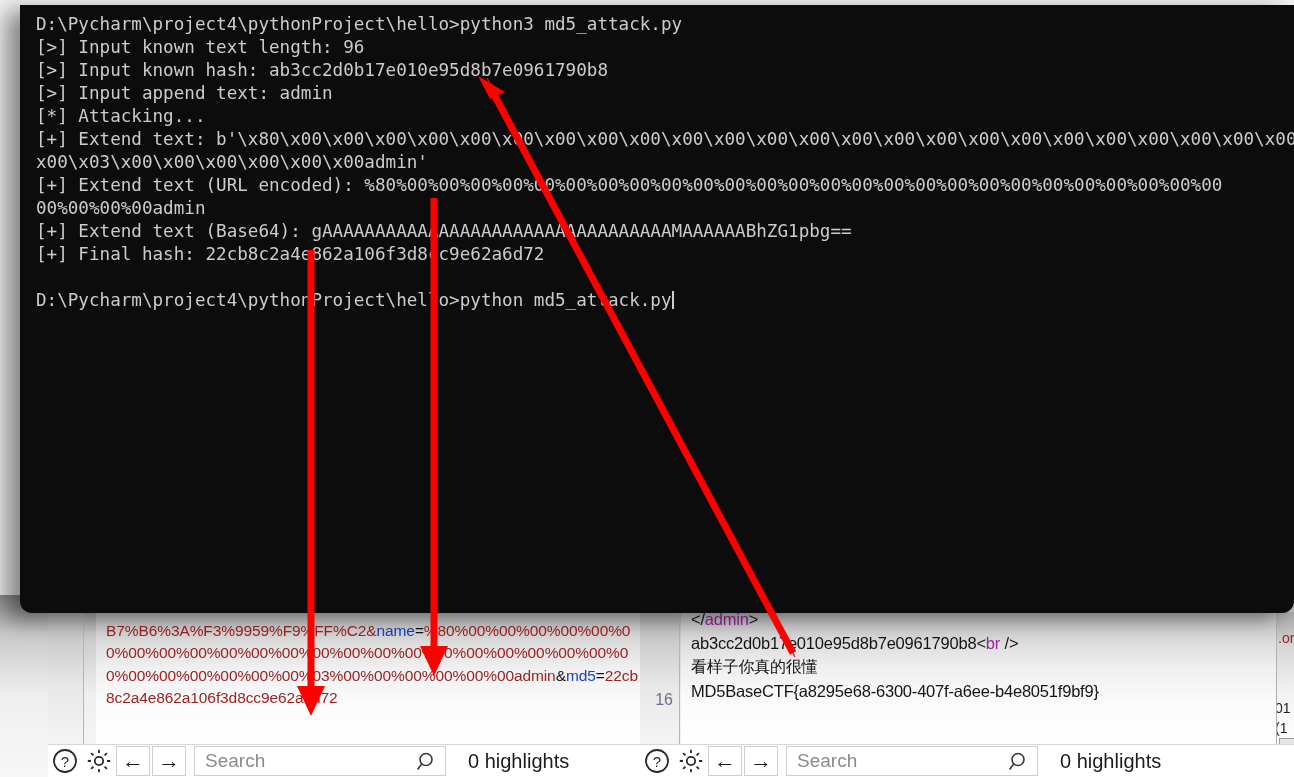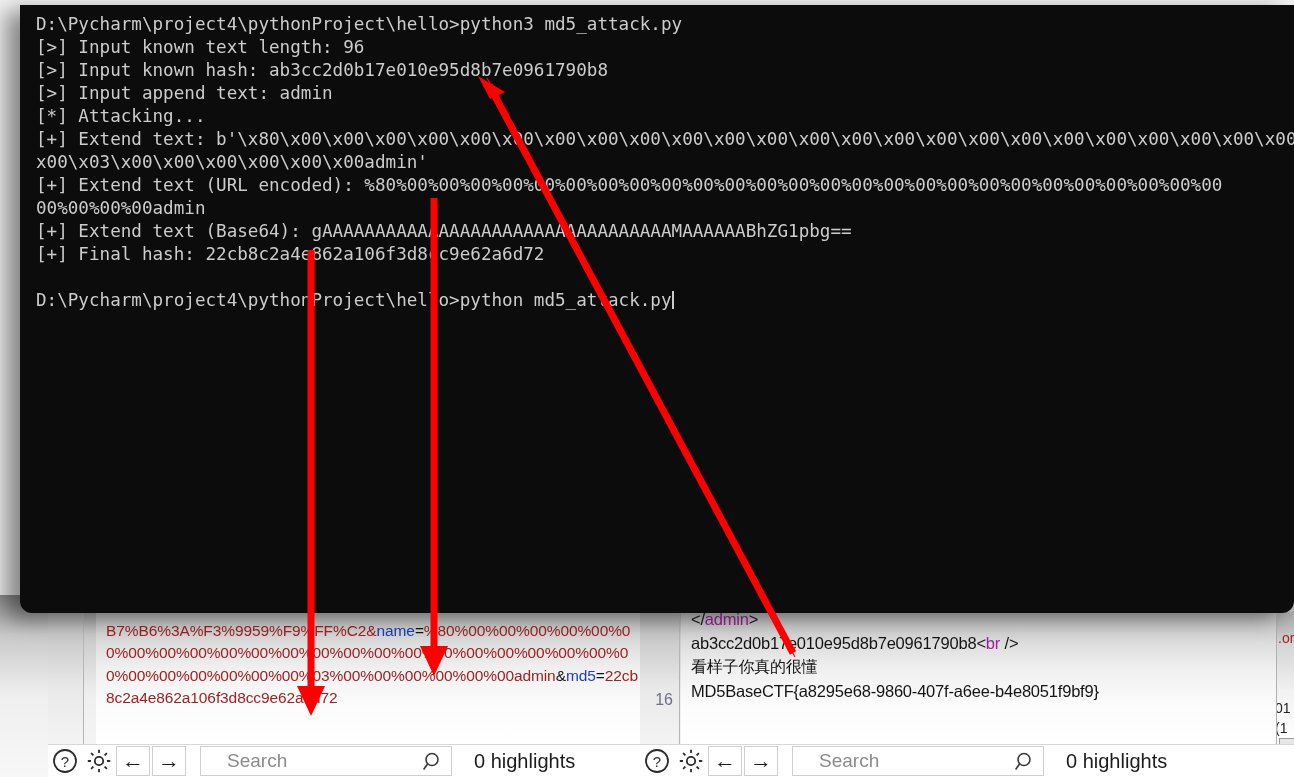--- a/index.html
+++ b/index.html
@@ -92,21 +92,21 @@
     width:34px;height:32px;display:flex;align-items:center;justify-content:center;
     color:#2b2b2b;
   }
   .tb-btn{
     width:34px;height:30px;display:flex;align-items:center;justify-content:center;
     border:1px solid #cfcfcf;background:#fff;box-sizing:border-box;margin-right:2px;
     font-size:22px;color:#1c1c1c;line-height:1;
   }
   .tb-search{
     position:relative;flex:0 0 auto;width:252px;height:30px;border:1px solid #cfcfcf;
-    background:#fff;box-sizing:border-box;display:flex;align-items:center;margin-left:12px;padding-left:16px;
+    background:#fff;box-sizing:border-box;display:flex;align-items:center;margin-left:6px;
   }
   .tb-search input{
     border:0;outline:0;flex:1;height:26px;margin-left:8px;font-size:19px;color:#303030;
     font-family:"Liberation Sans", sans-serif;background:transparent;
   }
   .tb-search input::placeholder{color:#8b8b8b;}
   .tb-search .mag{position:absolute;right:8px;top:3px;}
   .tb-highlights{
     margin-left:22px;font-size:20px;color:#1c1c1c;white-space:nowrap;
   }
@@ -152,21 +152,21 @@
       <span class="gutter-num" style="margin-top:78px;">16</span>
     </div>
     <div class="body">
       <div style="padding:12px 0 0 10px;">
         <div class="code-line"><span class="angle">&lt;/</span><span class="tagname">admin</span><span class="angle">&gt;</span></div>
 
         <div class="code-line"><span>ab3cc2d0b17e010e95d8b7e0961790b8</span><span class="angle">&lt;</span><span class="tagname">br</span><span class="angle"> /&gt;</span></div>
 
         <div class="code-line code-cn">看样子你真的很懂</div>
 
-        <div class="code-line">MD5BaseCTF{a8295e68-9860-407f-a6ee-b4e8051f9bf9}</div>
+        <div class="code-line">MD5BaseCTF{a8295e68-6300-407f-a6ee-b4e8051f9bf9}</div>
       </div>
       <div class="vscroll"></div>
     </div>
   </div>
 
   <div id="edge-sliver">
     <div class="s1">.or</div>
     <div class="s2">01</div>
     <div class="s3">(1</div>
     <div class="sbox"></div>

